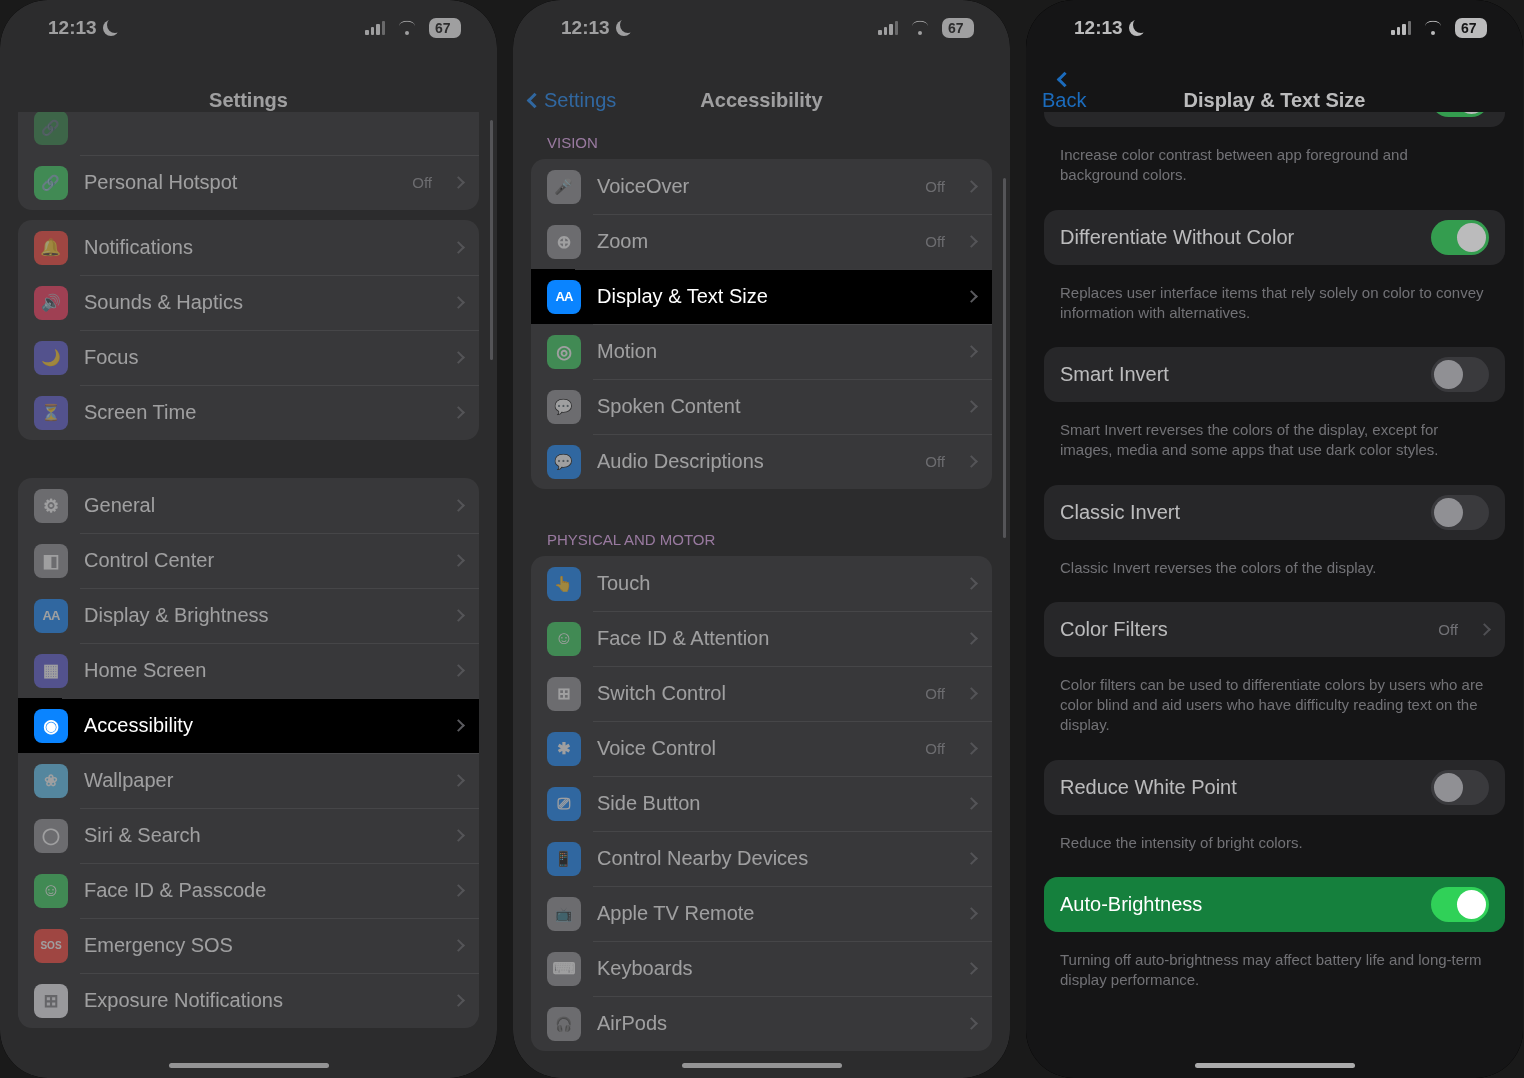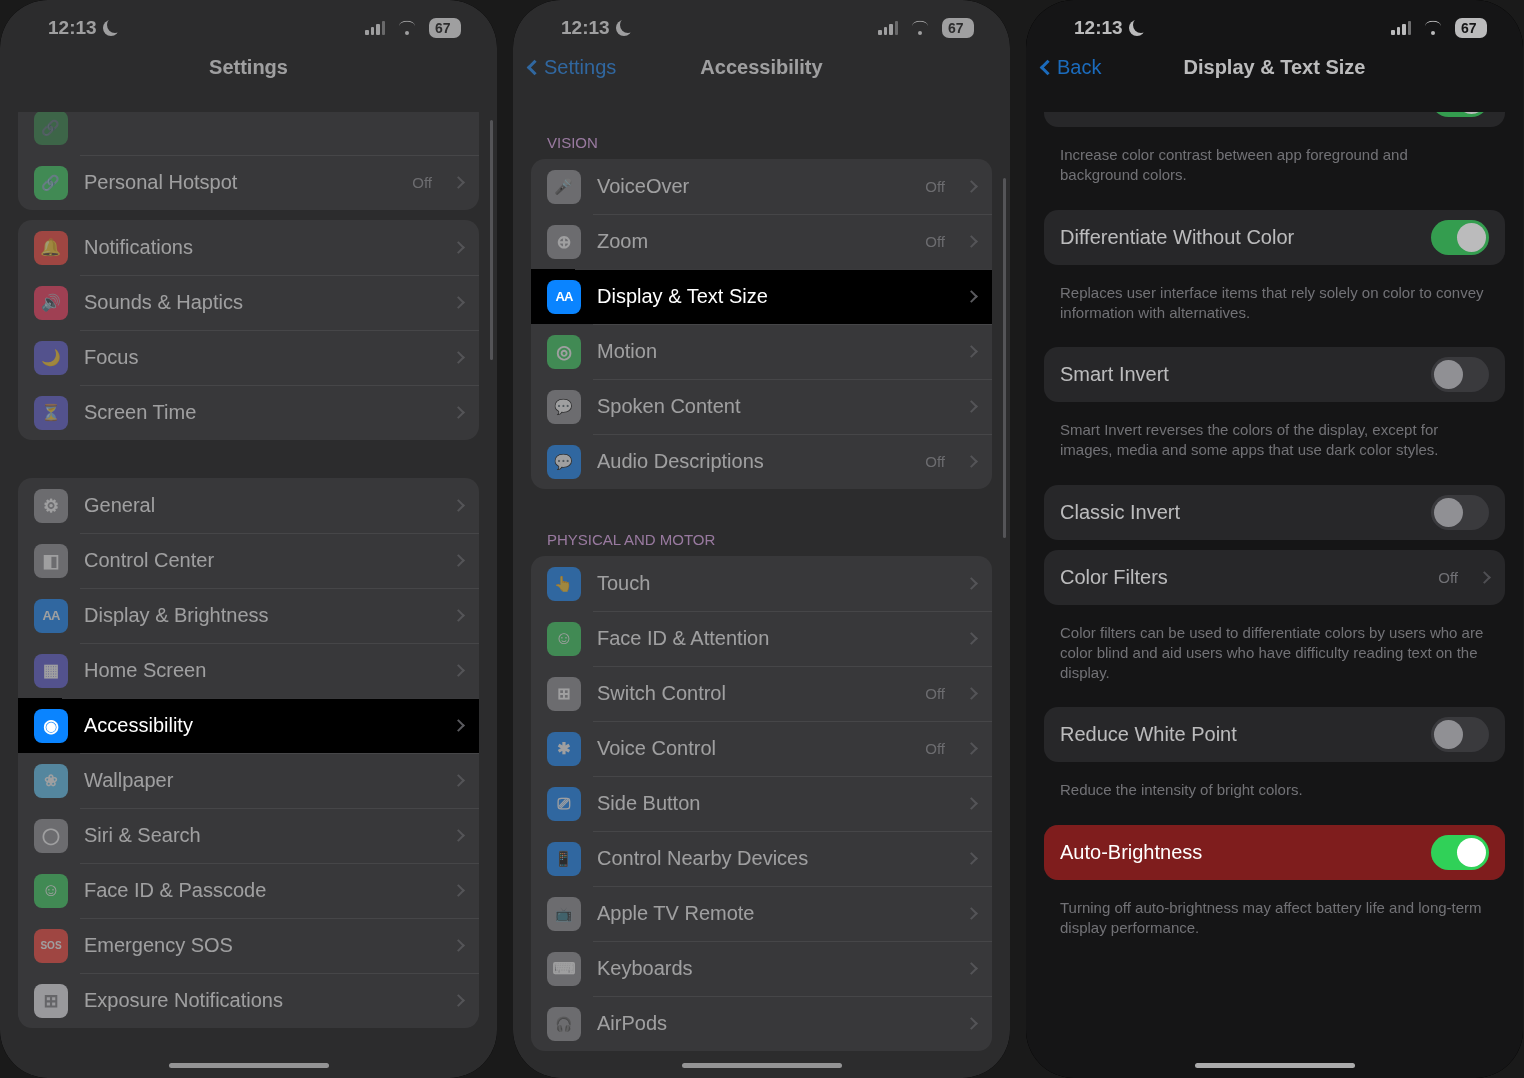--- a/index.html
+++ b/index.html
@@ -62,21 +62,21 @@
 .signal-bars span:nth-child(2){height:8px}
 .signal-bars span:nth-child(3){height:11px}
 .signal-bars span:nth-child(4){height:14px;background:#888}
 .wifi-icon { width:18px; height:14px; position:relative; }
 .wifi-icon::before { content:""; position:absolute; bottom:0; left:7px; width:4px; height:4px; background:#fff; border-radius:50%; }
 .wifi-icon::after { content:""; position:absolute; bottom:0; left:1px; width:16px; height:16px; border:2px solid #fff; border-bottom:none; border-left:none; border-right:none; border-radius:50%; transform:scaleY(0.6); }
 .battery { display:flex; align-items:center; gap:1px; background:#fff; color:#000; border-radius:7px; padding:2px 6px; font-size:14px; font-weight:700; min-width:32px; text-align:center; }
 .nav-header {
   height: 56px;
   display:flex;
-  align-items:flex-start;
+  align-items:flex-end;
   justify-content:center;
   position:relative;
   padding: 0 16px;
 }
 .nav-title { color:#fff; font-size:20px; font-weight:600; }
 .nav-back { position:absolute; left:16px; display:flex; align-items:center; gap:4px; color:#0a84ff; font-size:20px; }
 .chev-left { display:inline-block; width:11px; height:11px; border-left:3px solid #0a84ff; border-bottom:3px solid #0a84ff; transform:rotate(45deg); }
 .content { flex:1; overflow-y:auto; position:relative; }
 .content::-webkit-scrollbar{display:none}
 .group-header {
@@ -96,21 +96,21 @@
   display:flex;
   align-items:center;
   min-height:55px;
   padding: 8px 16px;
   gap:16px;
   position:relative;
 }
 .list-row + .list-row::before {
   content:""; position:absolute; top:0; left:62px; right:0; height:0.5px; background:#3a3a3c;
 }
-.row-highlight { z-index:10; position:relative; background:#7f1d1d; margin:0 -18px; padding-left:34px; padding-right:34px; border-radius:0; }
+.row-highlight { z-index:10; position:relative; background:#15803d; margin:0 -18px; padding-left:34px; padding-right:34px; border-radius:0; }
 .row-highlight-dark { z-index:10; position:relative; background:#000; margin:0 -18px; padding-left:34px; padding-right:34px; }
 .row-icon {
   width:34px; height:34px; border-radius:8px; display:flex; align-items:center; justify-content:center; flex-shrink:0;
   color:#fff; font-size:16px; font-weight:700;
 }
 .row-label { flex:1; color:#fff; font-size:20px; }
 .row-value { color:#8e8e93; font-size:15px; }
 .chev-right { width:9px; height:9px; border-right:2.5px solid #5a5a5e; border-top:2.5px solid #5a5a5e; transform:rotate(45deg); margin-left:6px; flex-shrink:0; }
 .toggle { width:58px; height:35px; border-radius:20px; background:#39393d; position:relative; flex-shrink:0; }
 .toggle.on { background:#30d158; }
@@ -156,21 +156,21 @@
 .g-grid4::before{content:"⊞";font-size:16px}
 .g-cmd::before{content:"✱";font-size:16px}
 .g-side::before{content:"⎚";font-size:16px}
 .g-phone::before{content:"📱";font-size:15px}
 .g-tv::before{content:"📺";font-size:14px}
 .g-kb::before{content:"⌨";font-size:16px}
 .g-airpod::before{content:"🎧";font-size:14px}
 
 
 #phone3 .dimmer { background: rgba(60,60,62,0.35); }
-#phone3 .nav-back { color:#0a84ff; }
+#phone3 .nav-back { color:#0a84ff;flex-direction:column; }
 </style>
 </head>
 <body>
 
 <div class="phone" id="phone1">
   <div class="dimmer"></div>
   <div class="screen">
     <div class="status-bar">
       <div class="status-left">
         <span>12:13</span>
@@ -458,20 +458,21 @@
         </div>
         <div class="footer-text">Smart Invert reverses the colors of the display, except for images, media and some apps that use dark color styles.</div>
         <div class="list-block tight">
           <div class="list-row no-icon">
             <span class="row-label">Classic Invert</span>
             <span class="toggle off">
               <span class="knob"></span>
             </span>
           </div>
         </div>
+        <div class="footer-text">Classic Invert reverses the colors of the display.</div>
         <div class="list-block tight">
           <div class="list-row no-icon">
             <span class="row-label">Color Filters</span>
             <span class="row-value">Off</span>
             <span class="chev-right"></span>
           </div>
         </div>
         <div class="footer-text">Color filters can be used to differentiate colors by users who are color blind and aid users who have difficulty reading text on the display.</div>
         <div class="list-block tight">
           <div class="list-row no-icon">

